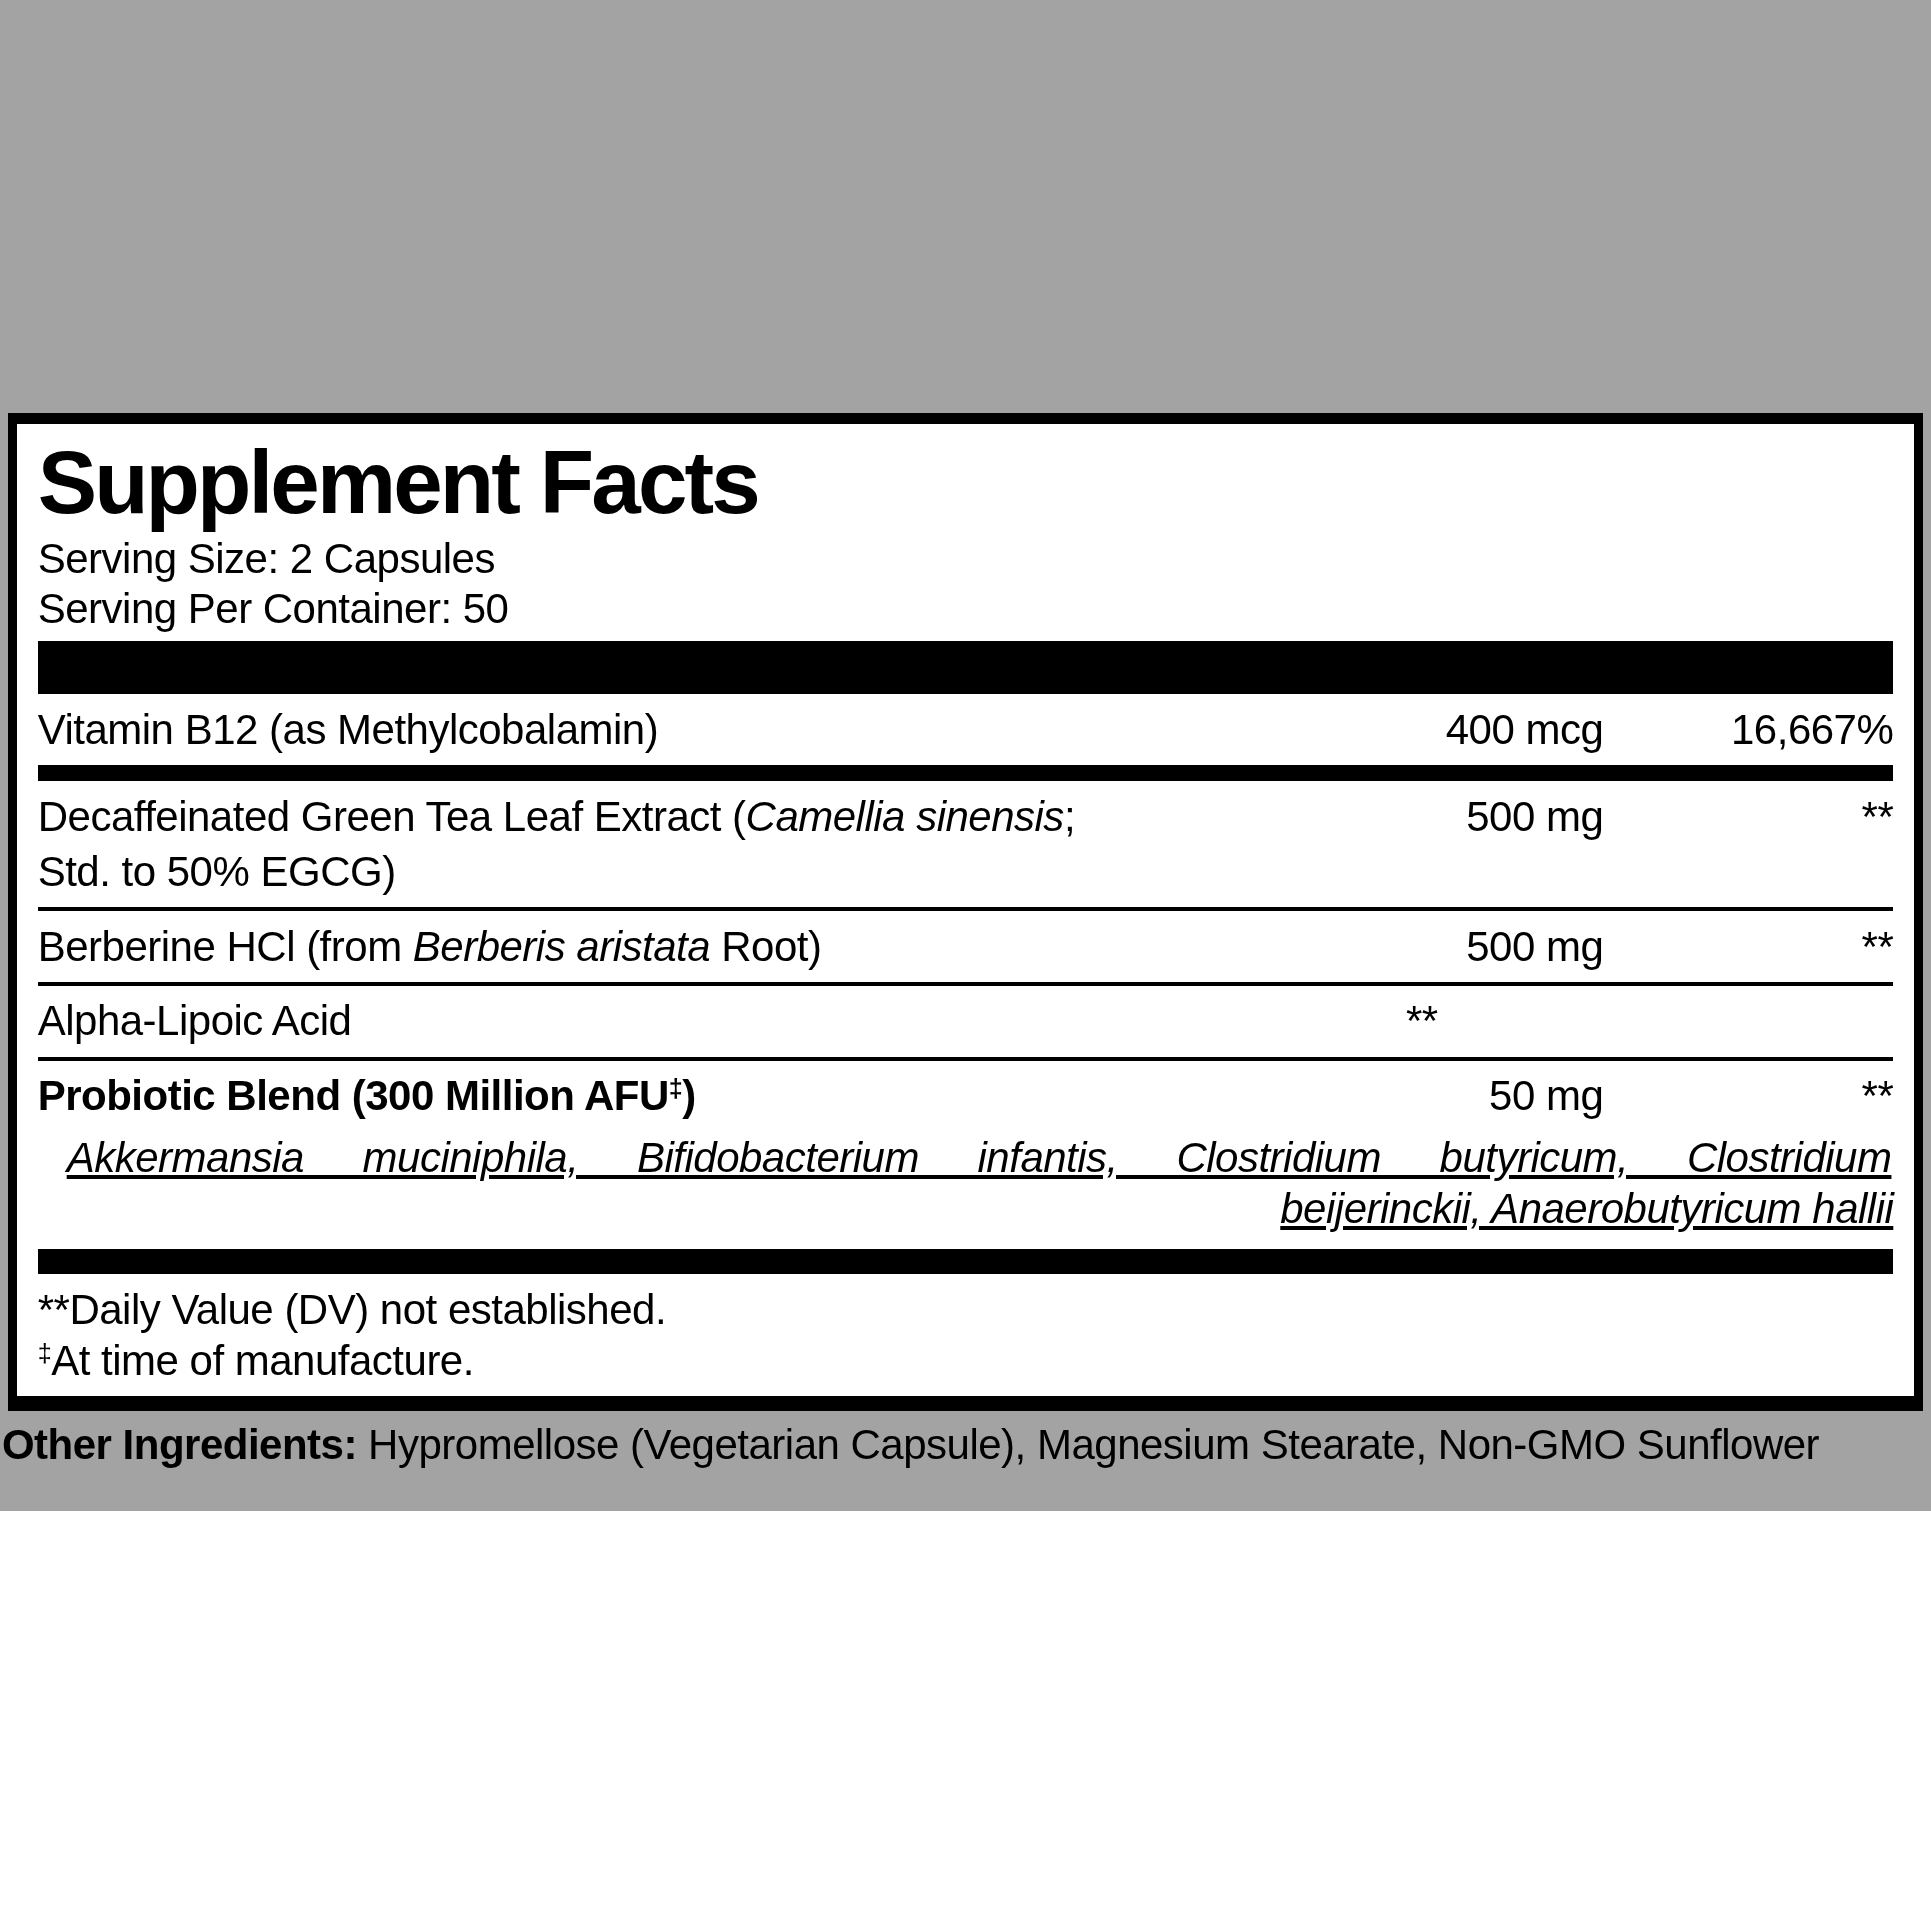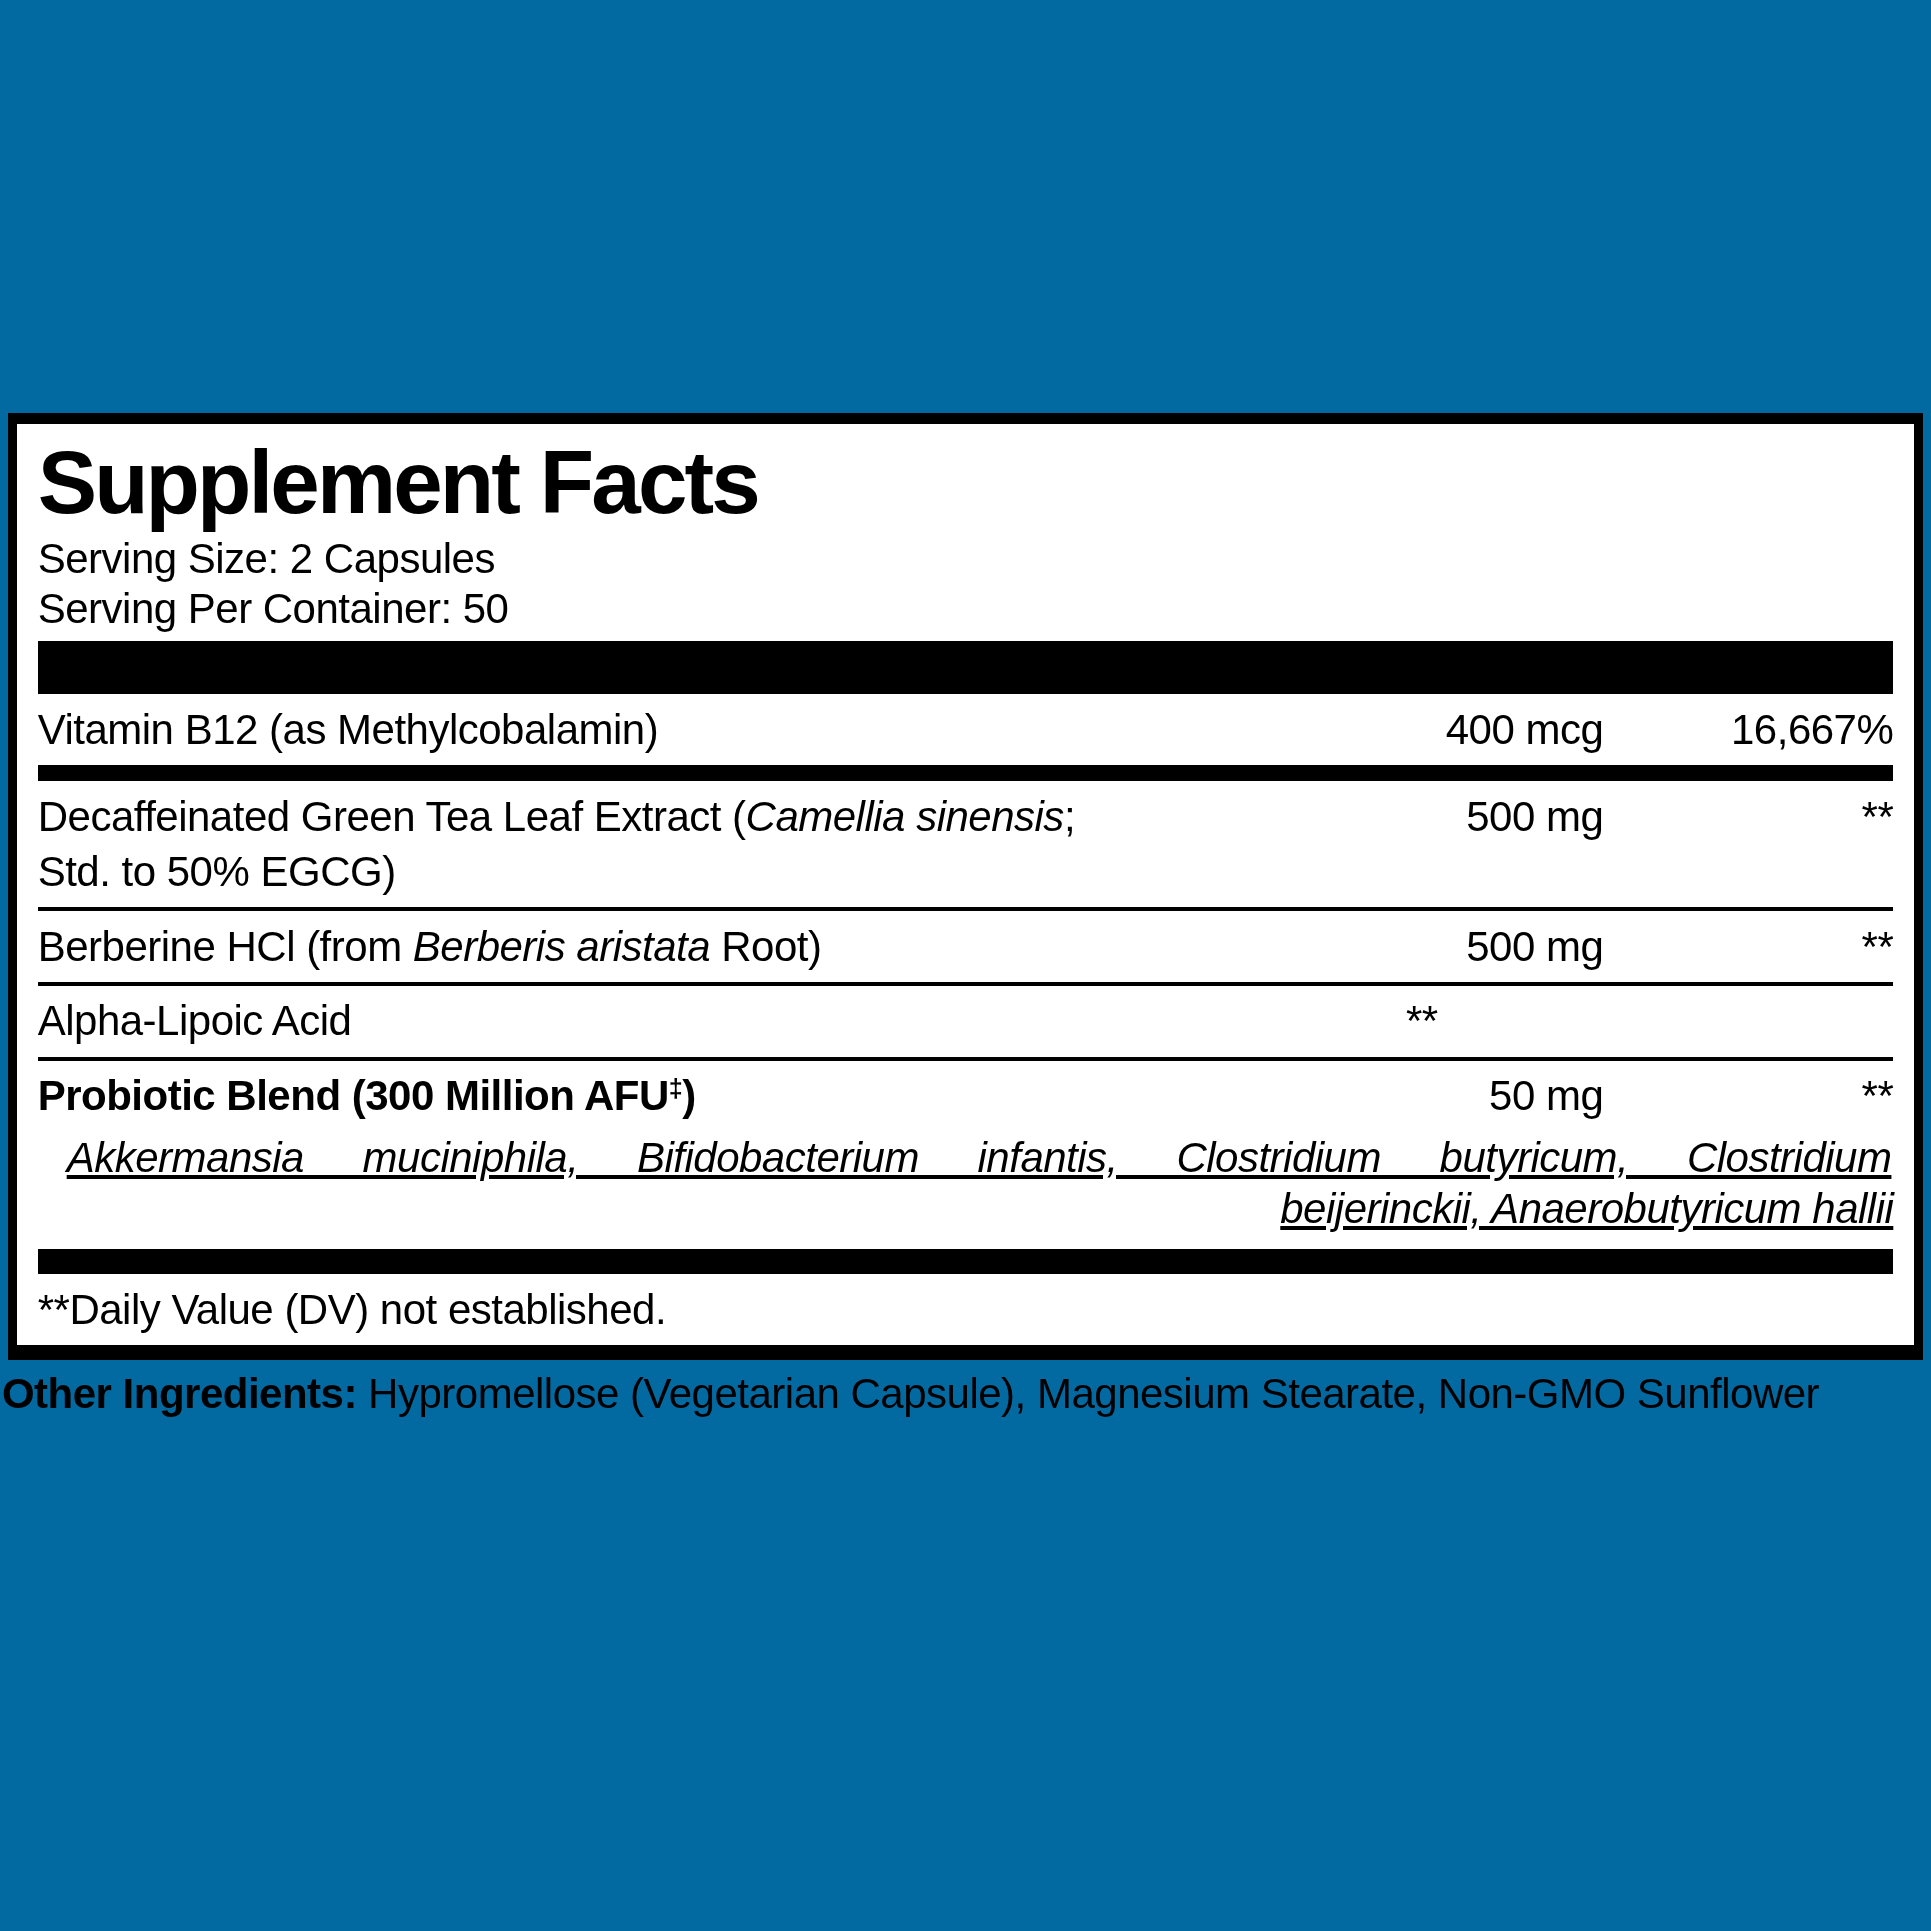--- a/index.html
+++ b/index.html
@@ -3,21 +3,21 @@
 <meta charset="utf-8">
 <style>
   html,body{margin:0;padding:0;}
   body{
     width:1931px;height:1931px;
     background:#ffffff;
     font-family:"Liberation Sans","DejaVu Sans",sans-serif;
     color:#000;
     -webkit-font-smoothing:antialiased;
   }
-  .page{position:relative;width:1931px;height:1931px;overflow:hidden;background:#0369a1;}
+  .page{position:relative;width:1931px;height:1511px;overflow:hidden;background:#a3a3a3;}
 
   
   .panel{
     box-sizing:border-box;
     margin:413px 7.7px 0 7.7px;
     border:9.7px solid #000;
     border-top-width:11.6px;
     border-bottom-width:15.4px;
     padding:9.7px 21px 9.7px 21px;
     background:#fff;
@@ -131,20 +131,21 @@
         <div class="species-block">
           <div class="species-line species-justify">Akkermansia muciniphila, Bifidobacterium infantis, Clostridium butyricum, Clostridium</div>
           <div class="species-line">beijerinckii, Anaerobutyricum hallii</div>
         </div>
       </div>
 
     <div class="bar bar-bottom"></div>
 
     <div class="footnotes">
       <div class="fn"><span class="fn-marker">**</span><span>Daily Value (DV) not established.</span></div>
+      <div class="fn"><span class="fn-marker-raised">‡</span><span>At time of manufacture.</span></div>
     </div>
 
   </section>
 
   <p class="other">
     <span class="other-line"><b>Other Ingredients:</b><span> Hypromellose (Vegetarian Capsule), Magnesium Stearate, Non-GMO Sunflower</span></span>
   </p>
 
 </div>
 

